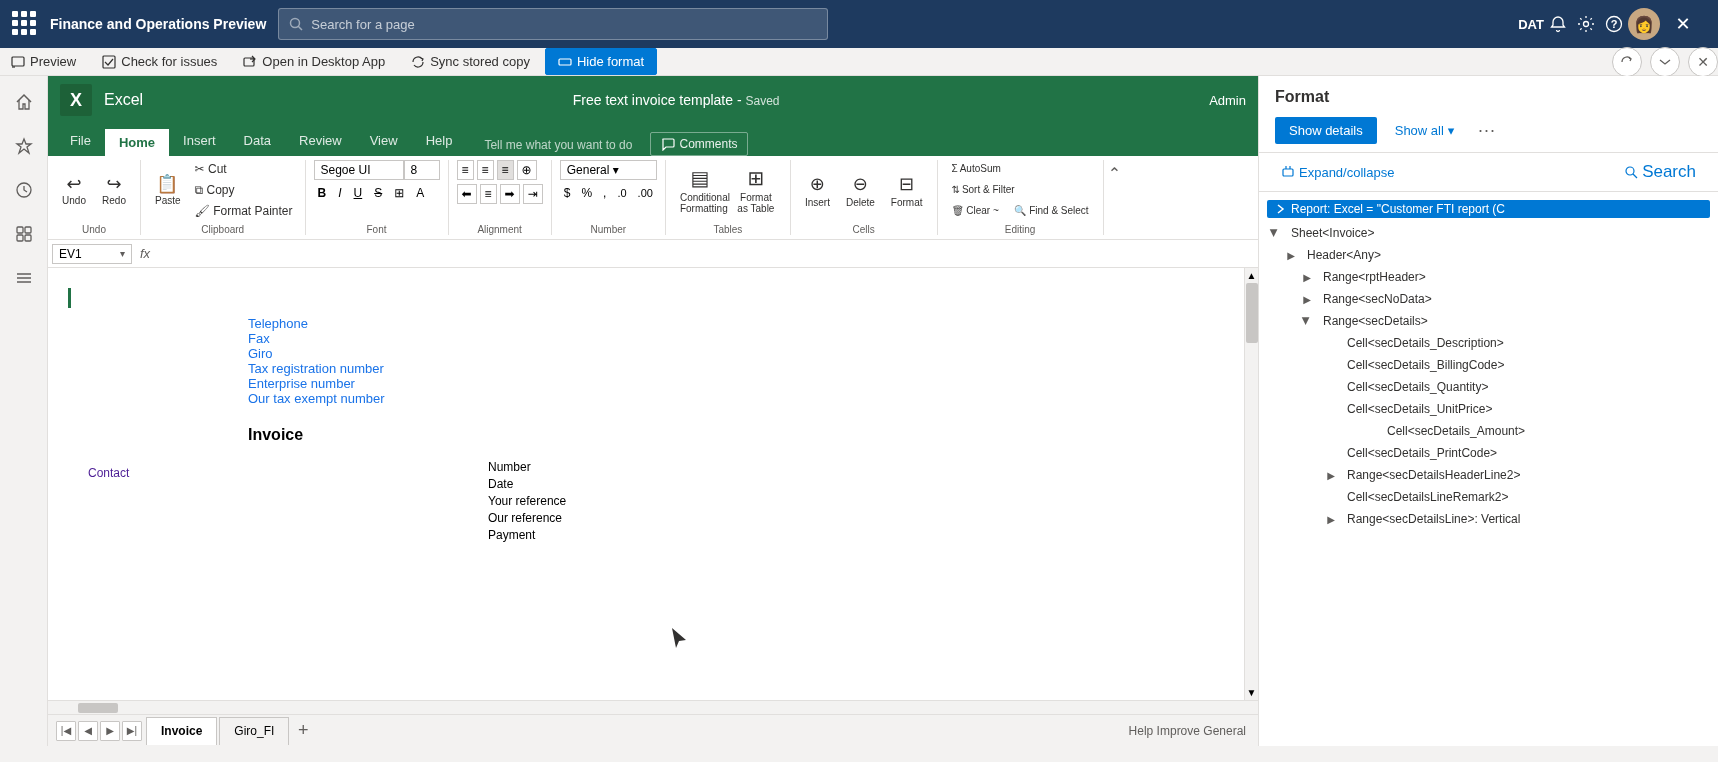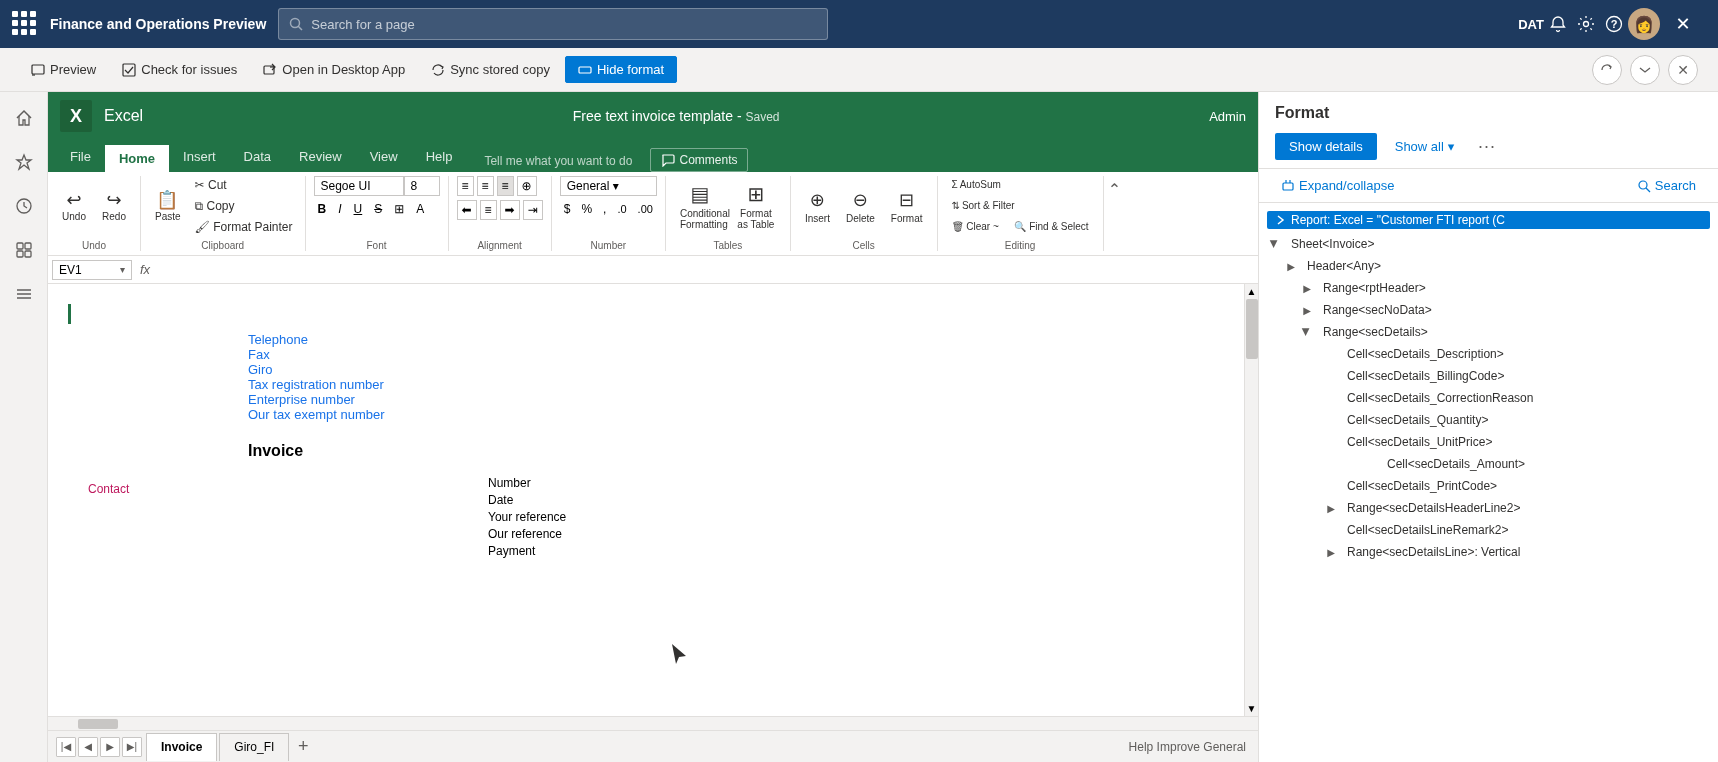--- a/index.html
+++ b/index.html
@@ -44,22 +44,22 @@
     }
     .avatar {
       width: 32px; height: 32px; border-radius: 50%;
       background: #c8a882; overflow: hidden; cursor: pointer;
       display: flex; align-items: center; justify-content: center; font-size: 16px;
     }
 
     
     .toolbar2 {
       background: #f3f2f1;
-      height: 44px;
-      display: flex; align-items: center; padding: 0 20px; gap: 4px;
+      height: 28px;
+      display: flex; align-items: center; padding: 0 0; gap: 4px;
       border-bottom: 1px solid #e1dfdd;
     }
     .toolbar2 .tb-btn {
       display: flex; align-items: center; gap: 5px;
       padding: 5px 10px; border-radius: 2px; cursor: pointer;
       font-size: 13px; color: #323130;
       border: 1px solid transparent;
     }
     .toolbar2 .tb-btn-primary {
       background: #0078d4; color: white; border-radius: 2px;
@@ -249,21 +249,21 @@
       display: flex; align-items: center; padding: 6px 16px; gap: 8px;
       border-bottom: 1px solid #e1dfdd;
     }
     .rp-tool-btn {
       display: flex; align-items: center; gap: 4px;
       font-size: 13px; color: #0078d4; cursor: pointer; padding: 3px 6px;
       border-radius: 2px;
     }
     .rp-search-btn {
       display: flex; align-items: center; gap: 4px;
-      font-size: 13px; color: #0078d4; cursor: pointer; padding: 3px 6px;
+      font-size: 17px; color: #0078d4; cursor: pointer; padding: 3px 6px;
       margin-left: auto; border-radius: 2px;
     }
     .right-panel-tree {
       flex: 1; overflow-y: auto; padding: 4px 0;
     }
     .tree-item {
       display: flex; align-items: center; padding: 3px 8px 3px 0;
       cursor: pointer; font-size: 12px; color: #323130;
       white-space: nowrap; overflow: hidden;
     }
@@ -636,21 +636,21 @@
             <div><a class="field-link">Telephone</a></div>
             <div><a class="field-link">Fax</a></div>
             <div><a class="field-link">Giro</a></div>
             <div><a class="field-link">Tax registration number</a></div>
             <div><a class="field-link">Enterprise number</a></div>
             <div><a class="field-link">Our tax exempt number</a></div>
           </div>
         </div>
         <div style="position:relative;padding-left:20px;">
           <div class="invoice-title">Invoice</div>
-          <div style="position:absolute;left:20px;top:40px;font-size:12px;color:#be185d;">Contact</div>
+          <div style="position:absolute;left:20px;top:40px;font-size:12px;color:#4c1d95;">Contact</div>
           <div style="margin-left:200px;">
             <div class="invoice-label">Number</div>
             <div class="invoice-label">Date</div>
             <div class="invoice-label">Your reference</div>
             <div class="invoice-label">Our reference</div>
             <div class="invoice-label">Payment</div>
           </div>
 
           <div style="position:absolute;top:200px;left:600px;">
             <svg width="20" height="24" viewBox="0 0 20 24" fill="none">
@@ -760,64 +760,59 @@
         <span class="tree-spacer" style="width:8px;"></span>
         <span class="tree-label">Cell&lt;secDetails_Description&gt;</span>
       </div>
 
       <div class="tree-item" style="padding-left:64px;">
         <span class="tree-chevron" style="visibility:hidden;">▶</span>
         <span class="tree-spacer" style="width:8px;"></span>
         <span class="tree-label">Cell&lt;secDetails_BillingCode&gt;</span>
       </div>
 
+
       <div class="tree-item" style="padding-left:64px;">
         <span class="tree-chevron" style="visibility:hidden;">▶</span>
         <span class="tree-spacer" style="width:8px;"></span>
-        <span class="tree-label">Cell&lt;secDetails_CorrectionReason</span>
+        <span class="tree-label">Cell&lt;secDetails_Quantity&gt;</span>
       </div>
 
       <div class="tree-item" style="padding-left:64px;">
         <span class="tree-chevron" style="visibility:hidden;">▶</span>
         <span class="tree-spacer" style="width:8px;"></span>
-        <span class="tree-label">Cell&lt;secDetails_Quantity&gt;</span>
+        <span class="tree-label">Cell&lt;secDetails_UnitPrice&gt;</span>
+      </div>
+
+      <div class="tree-item" style="padding-left:104px;">
+        <span class="tree-chevron" style="visibility:hidden;">▶</span>
+        <span class="tree-spacer" style="width:8px;"></span>
+        <span class="tree-label">Cell&lt;secDetails_Amount&gt;</span>
       </div>
 
       <div class="tree-item" style="padding-left:64px;">
         <span class="tree-chevron" style="visibility:hidden;">▶</span>
         <span class="tree-spacer" style="width:8px;"></span>
-        <span class="tree-label">Cell&lt;secDetails_UnitPrice&gt;</span>
-      </div>
-
-      <div class="tree-item" style="padding-left:104px;">
-        <span class="tree-chevron" style="visibility:hidden;">▶</span>
-        <span class="tree-spacer" style="width:8px;"></span>
-        <span class="tree-label">Cell&lt;secDetails_Amount&gt;</span>
+        <span class="tree-label">Cell&lt;secDetails_PrintCode&gt;</span>
+      </div>
+
+      <div class="tree-item" style="padding-left:64px;">
+        <span class="tree-chevron">▶</span>
+        <span class="tree-spacer" style="width:8px;"></span>
+        <span class="tree-label">Range&lt;secDetailsHeaderLine2&gt;</span>
       </div>
 
       <div class="tree-item" style="padding-left:64px;">
         <span class="tree-chevron" style="visibility:hidden;">▶</span>
         <span class="tree-spacer" style="width:8px;"></span>
-        <span class="tree-label">Cell&lt;secDetails_PrintCode&gt;</span>
+        <span class="tree-label">Cell&lt;secDetailsLineRemark2&gt;</span>
       </div>
 
       <div class="tree-item" style="padding-left:64px;">
         <span class="tree-chevron">▶</span>
         <span class="tree-spacer" style="width:8px;"></span>
-        <span class="tree-label">Range&lt;secDetailsHeaderLine2&gt;</span>
-      </div>
-
-      <div class="tree-item" style="padding-left:64px;">
-        <span class="tree-chevron" style="visibility:hidden;">▶</span>
-        <span class="tree-spacer" style="width:8px;"></span>
-        <span class="tree-label">Cell&lt;secDetailsLineRemark2&gt;</span>
-      </div>
-
-      <div class="tree-item" style="padding-left:64px;">
-        <span class="tree-chevron">▶</span>
-        <span class="tree-spacer" style="width:8px;"></span>
         <span class="tree-label">Range&lt;secDetailsLine&gt;: Vertical</span>
       </div>
 
     </div>
   </div>
 
 </div>
 
 </body></html>

